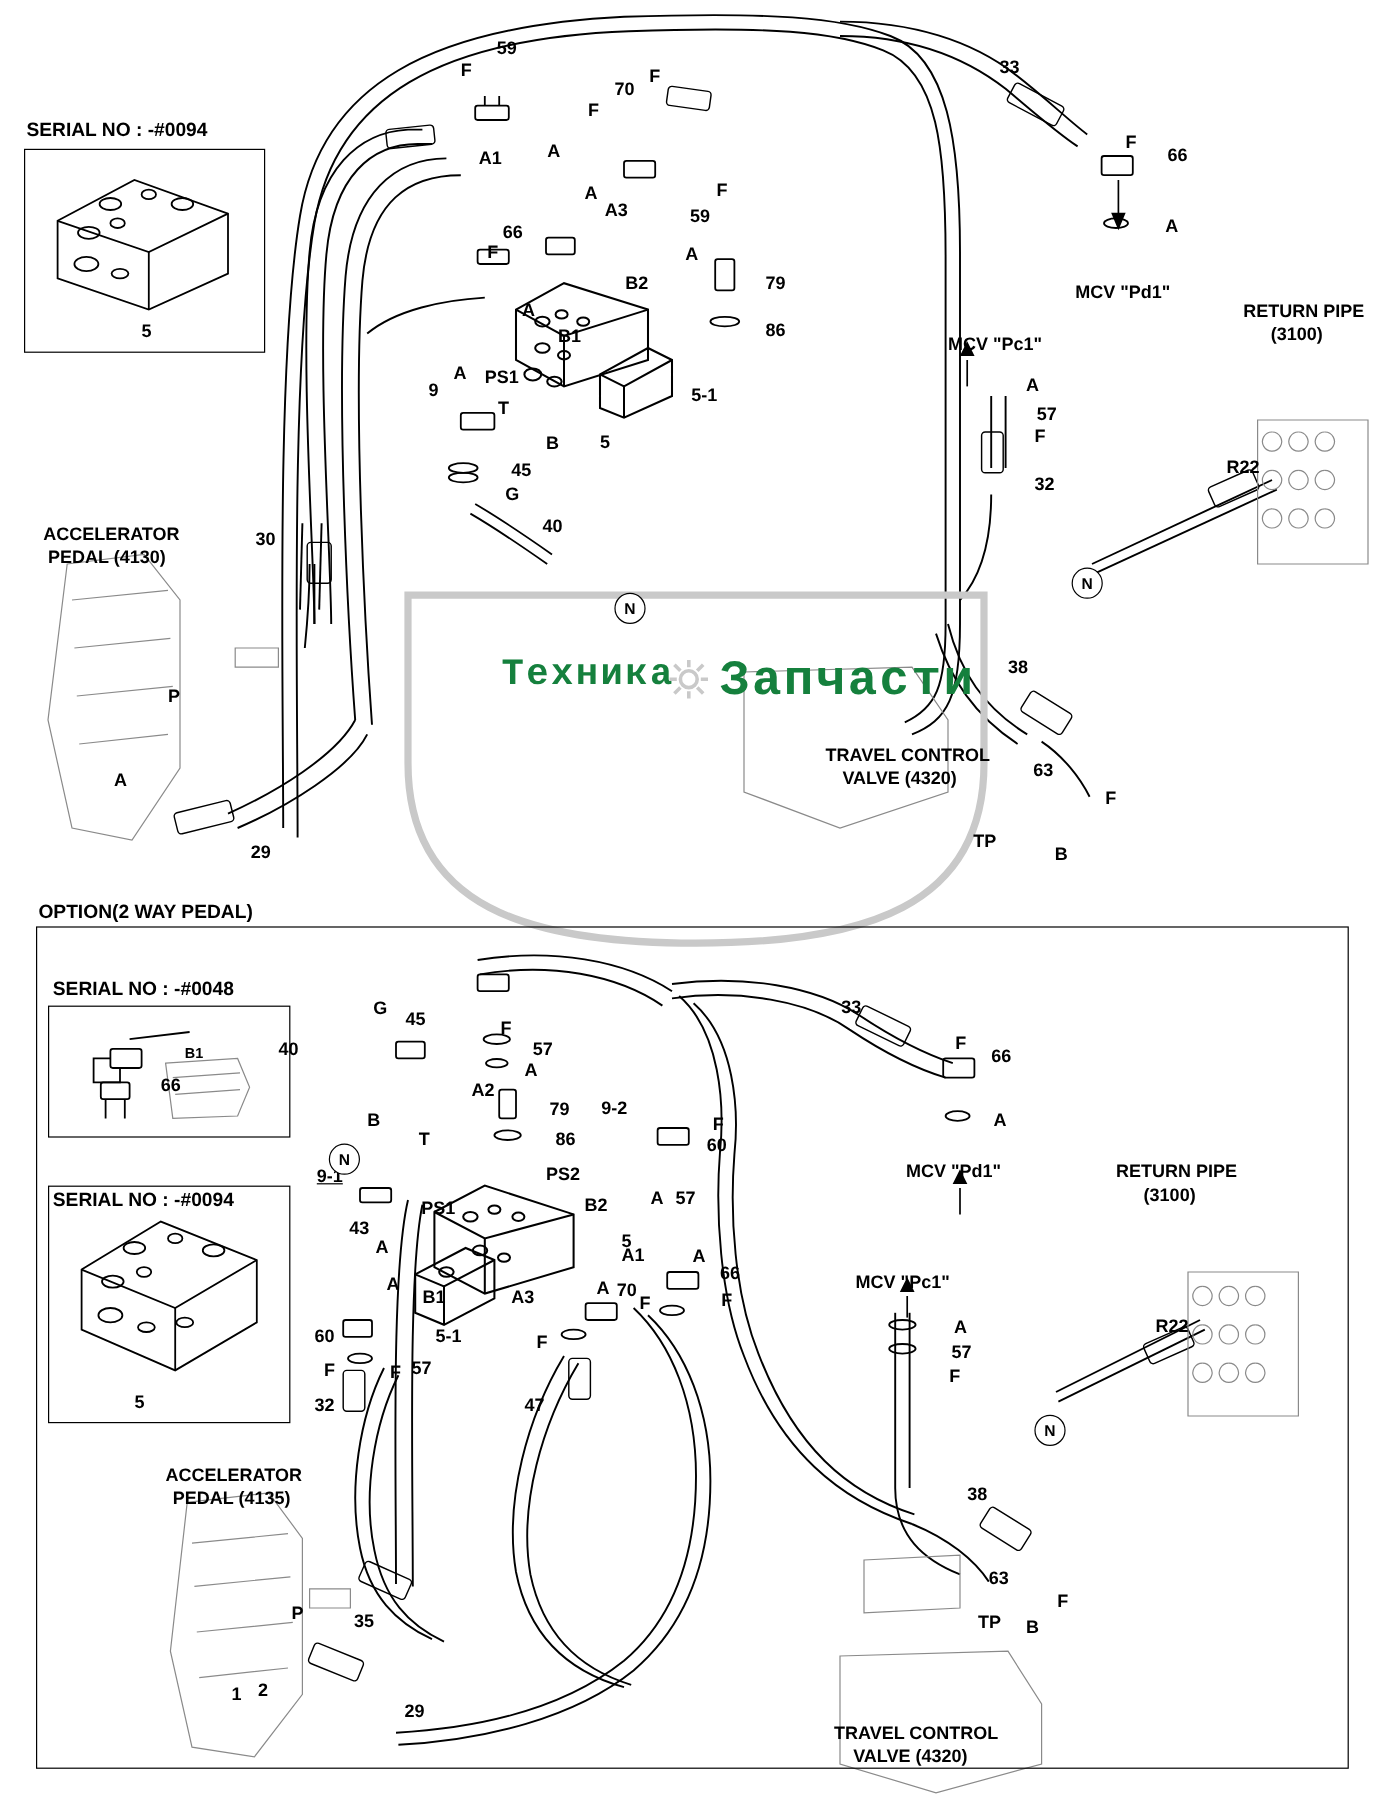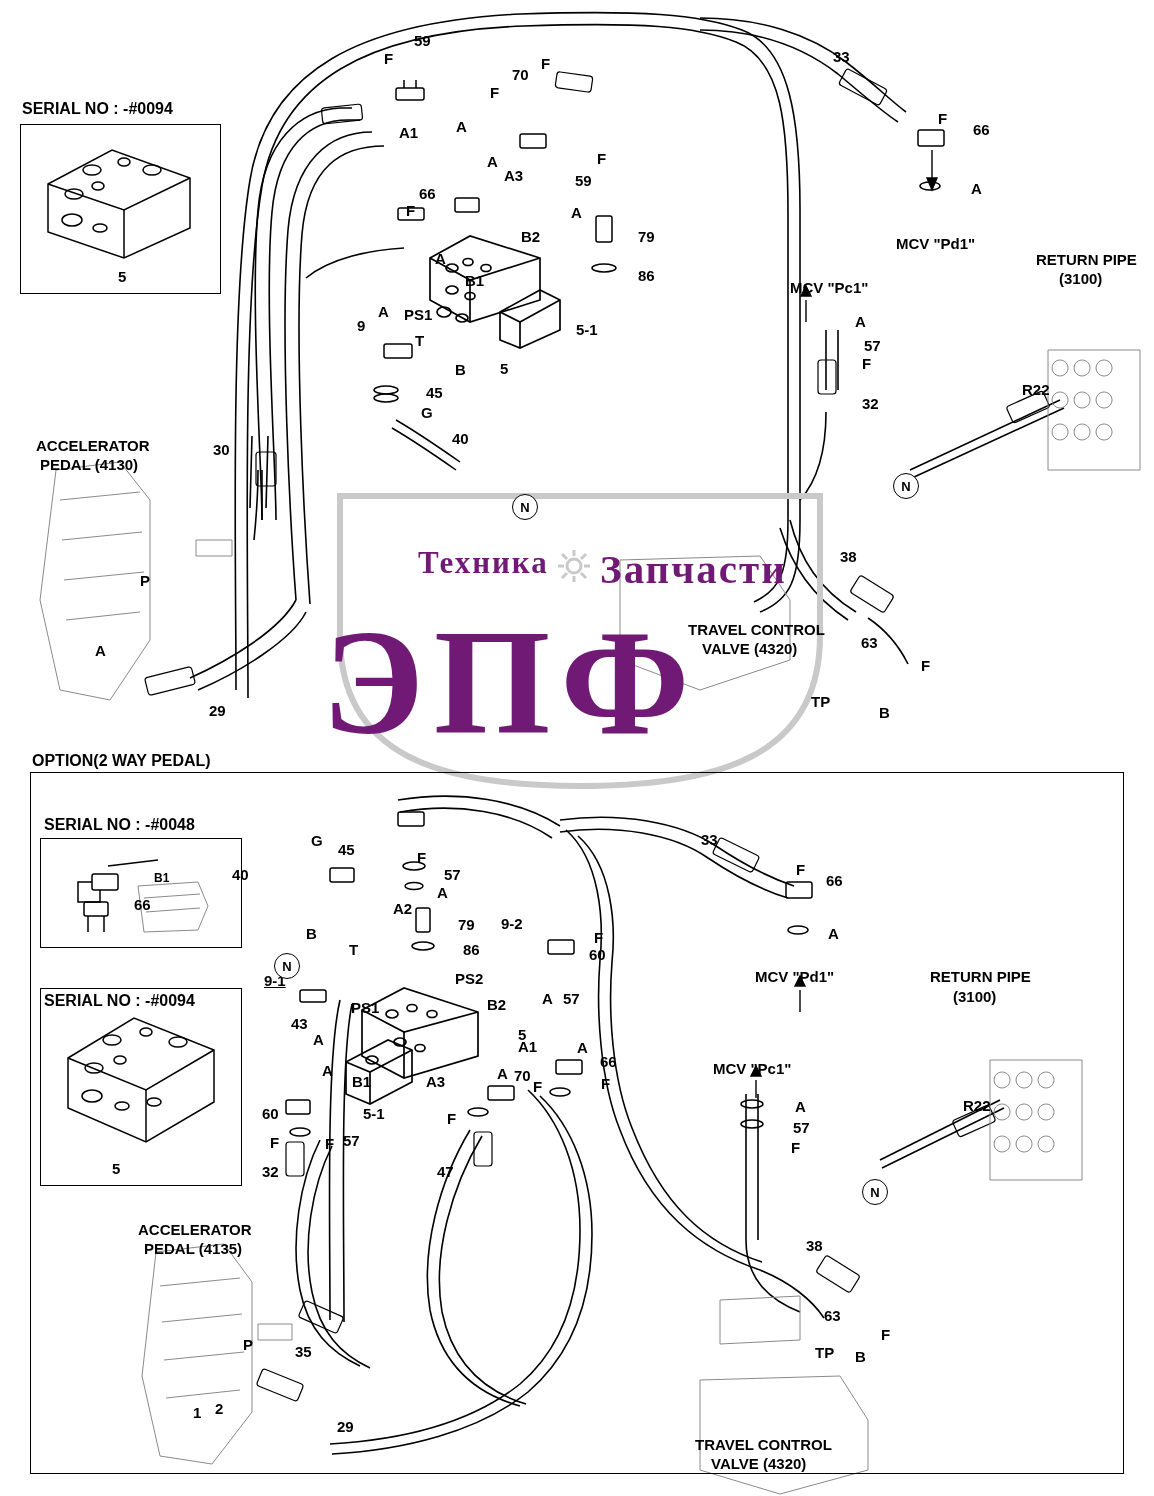--- a/index.html
+++ b/index.html
@@ -37,23 +37,23 @@
     left: 0; top: 0;
     width: 1154px; height: 1496px;
     pointer-events: none;
   }
   .wm {
     position: absolute;
     pointer-events: none;
   }
   .wm-text {
     position: absolute;
-    font-family: Liberation Serif, serif;
+    font-family: Liberation Mono, monospace;
     font-weight: bold;
-    color: #701a75;
+    color: #15803d;
     letter-spacing: 2px;
   }
   .circ {
     position: absolute;
     border: 1.6px solid #000;
     border-radius: 50%;
     display: flex;
     align-items: center;
     justify-content: center;
     font-size: 13px;
@@ -273,21 +273,20 @@
   </svg>
   <div class="wm-text" style="left:418px; top:545px; font-size:31px;">Техника</div>
   <div class="wm-text" style="left:600px; top:545px; font-size:41px;">Запчасти</div>
   <svg class="wm" style="left:556px; top:548px;" width="36" height="36" viewBox="0 0 36 36">
     <g fill="none" stroke="#c9c9c9" stroke-width="3">
       <circle cx="18" cy="18" r="7"></circle>
       <path d="M18 2 L18 8 M18 28 L18 34 M2 18 L8 18 M28 18 L34 18
                M6 6 L11 11 M25 25 L30 30 M30 6 L25 11 M11 25 L6 30"></path>
     </g>
   </svg>
-  <div class="wm-text" style="left:322px; top:596px; font-size:150px; letter-spacing:10px;">ЭПФ</div>
 
   <div class="box" style="left:20px; top:124px; width:199px; height:168px;"></div>
   <svg class="wm" style="left:28px; top:136px;" width="184" height="130" viewBox="0 0 184 130">
     <g fill="none" stroke="#000" stroke-width="1.5">
       <path d="M20 48 L 84 14 L 162 42 L 162 92 L 96 122 L 20 96 Z"></path>
       <path d="M20 48 L 96 74 L 162 42"></path>
       <path d="M96 74 L 96 122"></path>
       <ellipse cx="64" cy="34" rx="9" ry="5"></ellipse>
       <ellipse cx="96" cy="26" rx="6" ry="4"></ellipse>
       <ellipse cx="124" cy="34" rx="9" ry="5"></ellipse>

